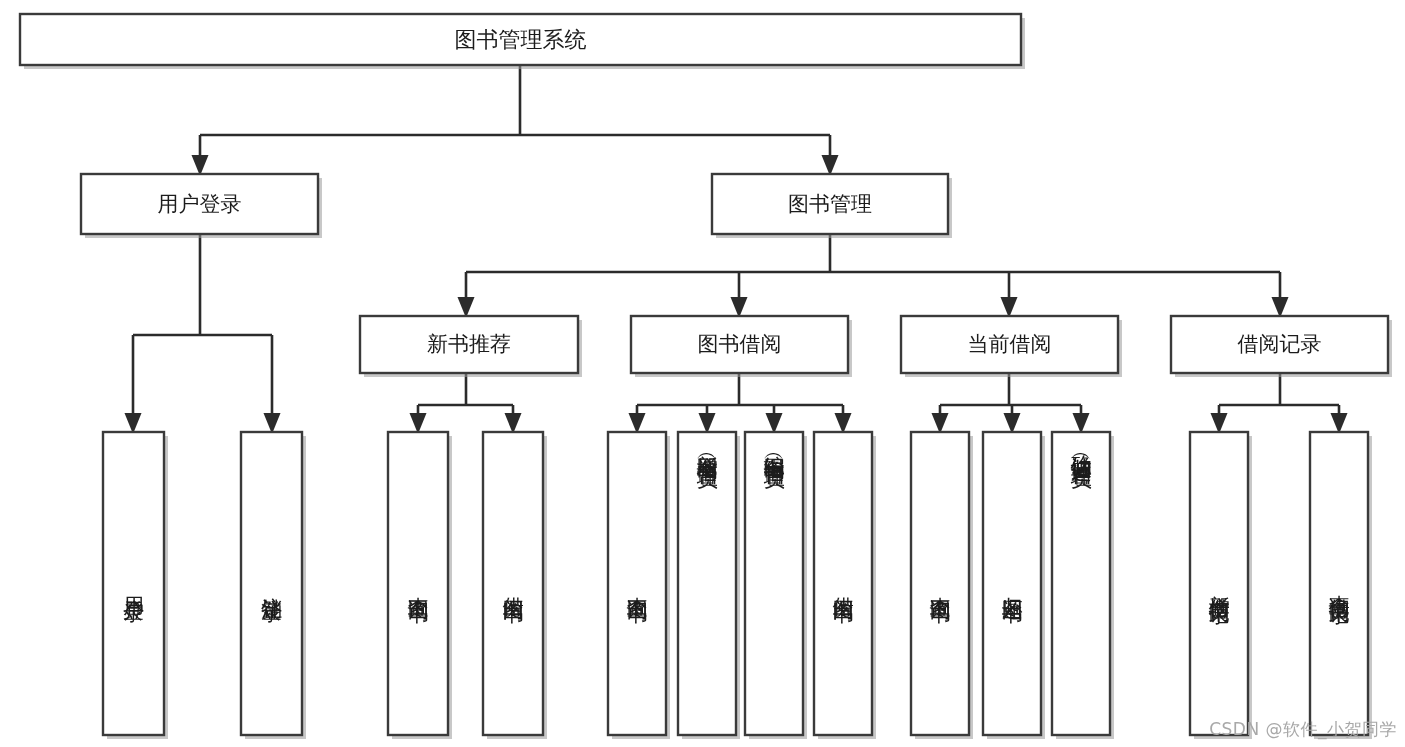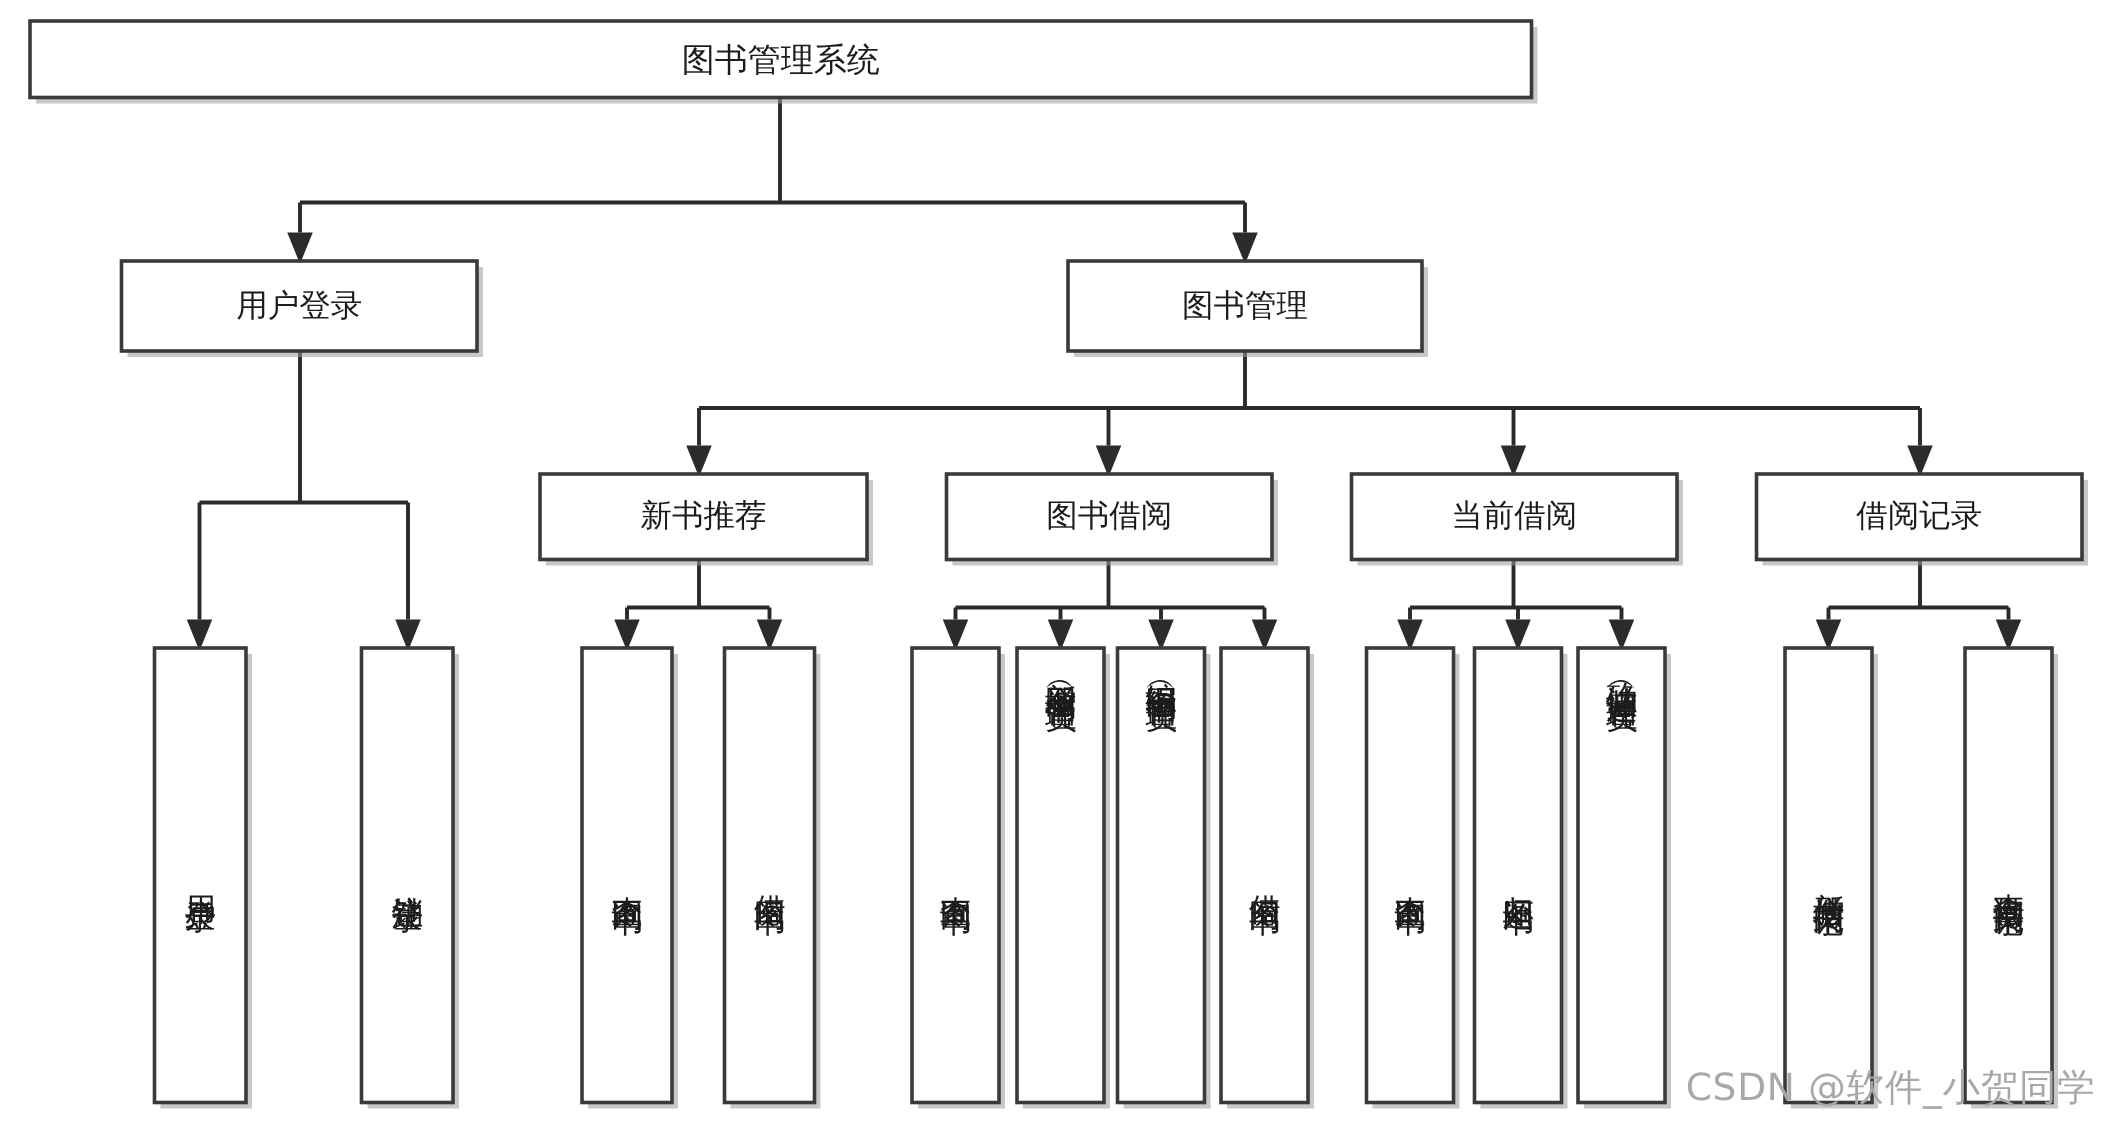--- a/index.html
+++ b/index.html
@@ -71,21 +71,21 @@
     letter-spacing: 2px;
     color: #1c1c1c;
     white-space: nowrap;
     text-align: center;
   }
   .watermark {
     position: absolute;
     right: 8px;
     bottom: 6px;
     font-family: "DejaVu Sans", "Liberation Sans", sans-serif;
-    font-size: 25px;
+    font-size: 17px;
     color: #a8a8a8;
     letter-spacing: 0.5px;
     white-space: nowrap;
   }
 </style>
 </head>
 <body>
 
 <div id="diagram-root">
 

